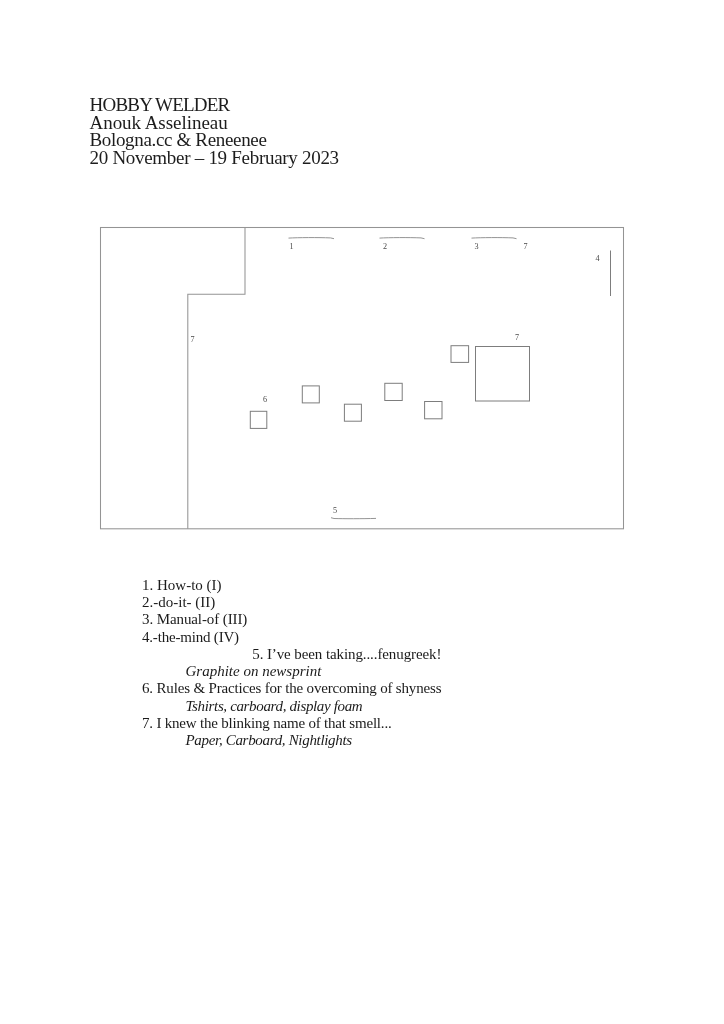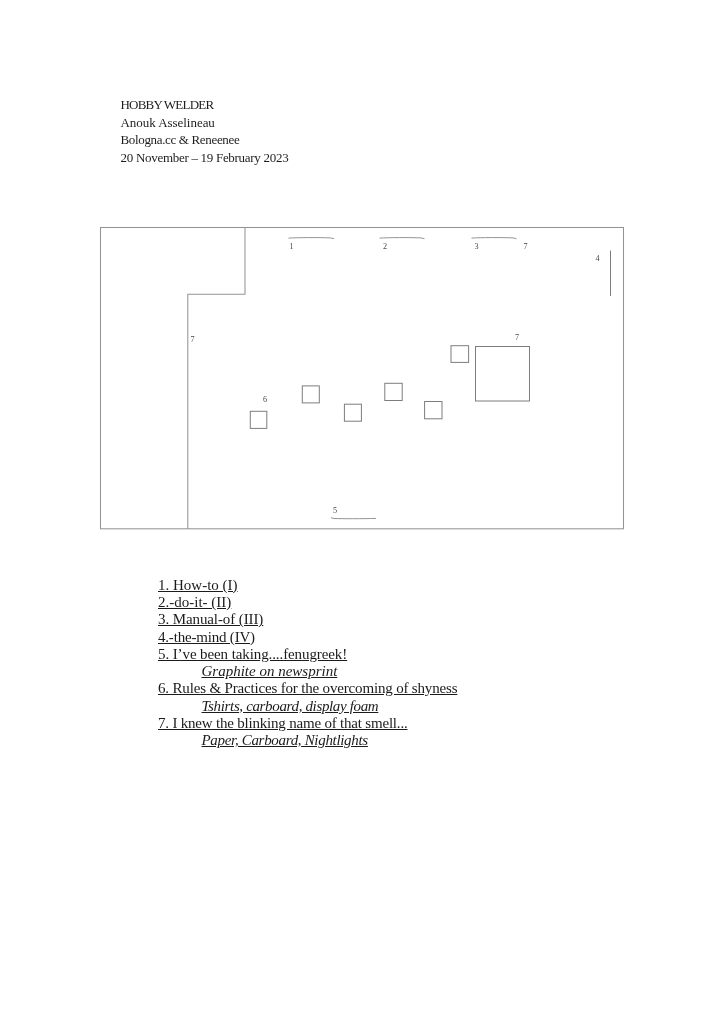--- a/index.html
+++ b/index.html
@@ -1,32 +1,32 @@
 <!DOCTYPE html>
 <html><head>
 <meta charset="utf-8">
 <style>
   html,body{margin:0;padding:0;}
   body{width:724px;height:1024px;background:#ffffff;position:relative;
        font-family:"Liberation Serif", serif;}
   #page{position:absolute;left:0;top:0;width:724px;height:1024px;overflow:hidden;}
-  .hdr{position:absolute;left:89.5px;top:96.2px;font-size:13px;line-height:17.6px;
-       color:#1d1d1d;white-space:pre;transform:translateZ(0);margin-left:31px;}
+  .hdr{position:absolute;left:89.5px;top:96.2px;font-size:19px;line-height:17.6px;
+       color:#1d1d1d;white-space:pre;transform:translateZ(0);}
   .h1{letter-spacing:-0.78px;}
   .h2{letter-spacing:-0.04px;}
   .h3{letter-spacing:-0.34px;}
   .h4{letter-spacing:-0.29px;}
   .h5{letter-spacing:-0.43px;}
   svg{position:absolute;left:0;top:0;transform:translateZ(0);}
-  .list{position:absolute;left:158px;top:576.8px;font-size:15px;line-height:17.27px;
-        color:#1b1b1b;white-space:pre;transform:translateZ(0);text-decoration:underline;}
+  .list{position:absolute;left:142px;top:576.8px;font-size:15px;line-height:17.27px;
+        color:#1b1b1b;white-space:pre;transform:translateZ(0);}
   .list .it{font-style:italic;padding-left:43.5px;}
   .ls3{letter-spacing:-0.1px;}
   .ls4{letter-spacing:-0.19px;}
-  .ls5{letter-spacing:-0.1px;}
+  .ls5{letter-spacing:-0.1px;text-align:right;}
   .ls7{letter-spacing:-0.17px;text-align:right;}
   .ls8{letter-spacing:-0.35px;}
   .ls9{letter-spacing:-0.2px;}
   .ls10{letter-spacing:-0.32px;}
 </style>
 </head>
 <body>
 <div id="page">
   <div class="hdr"><div class="h1">HOBBY WELDER</div><div class="h2">Anouk Asselineau</div><div class="h3">Bologna.cc &amp; Reneenee</div><div class="h4">20 November – 19 February 2023</div></div>
 

